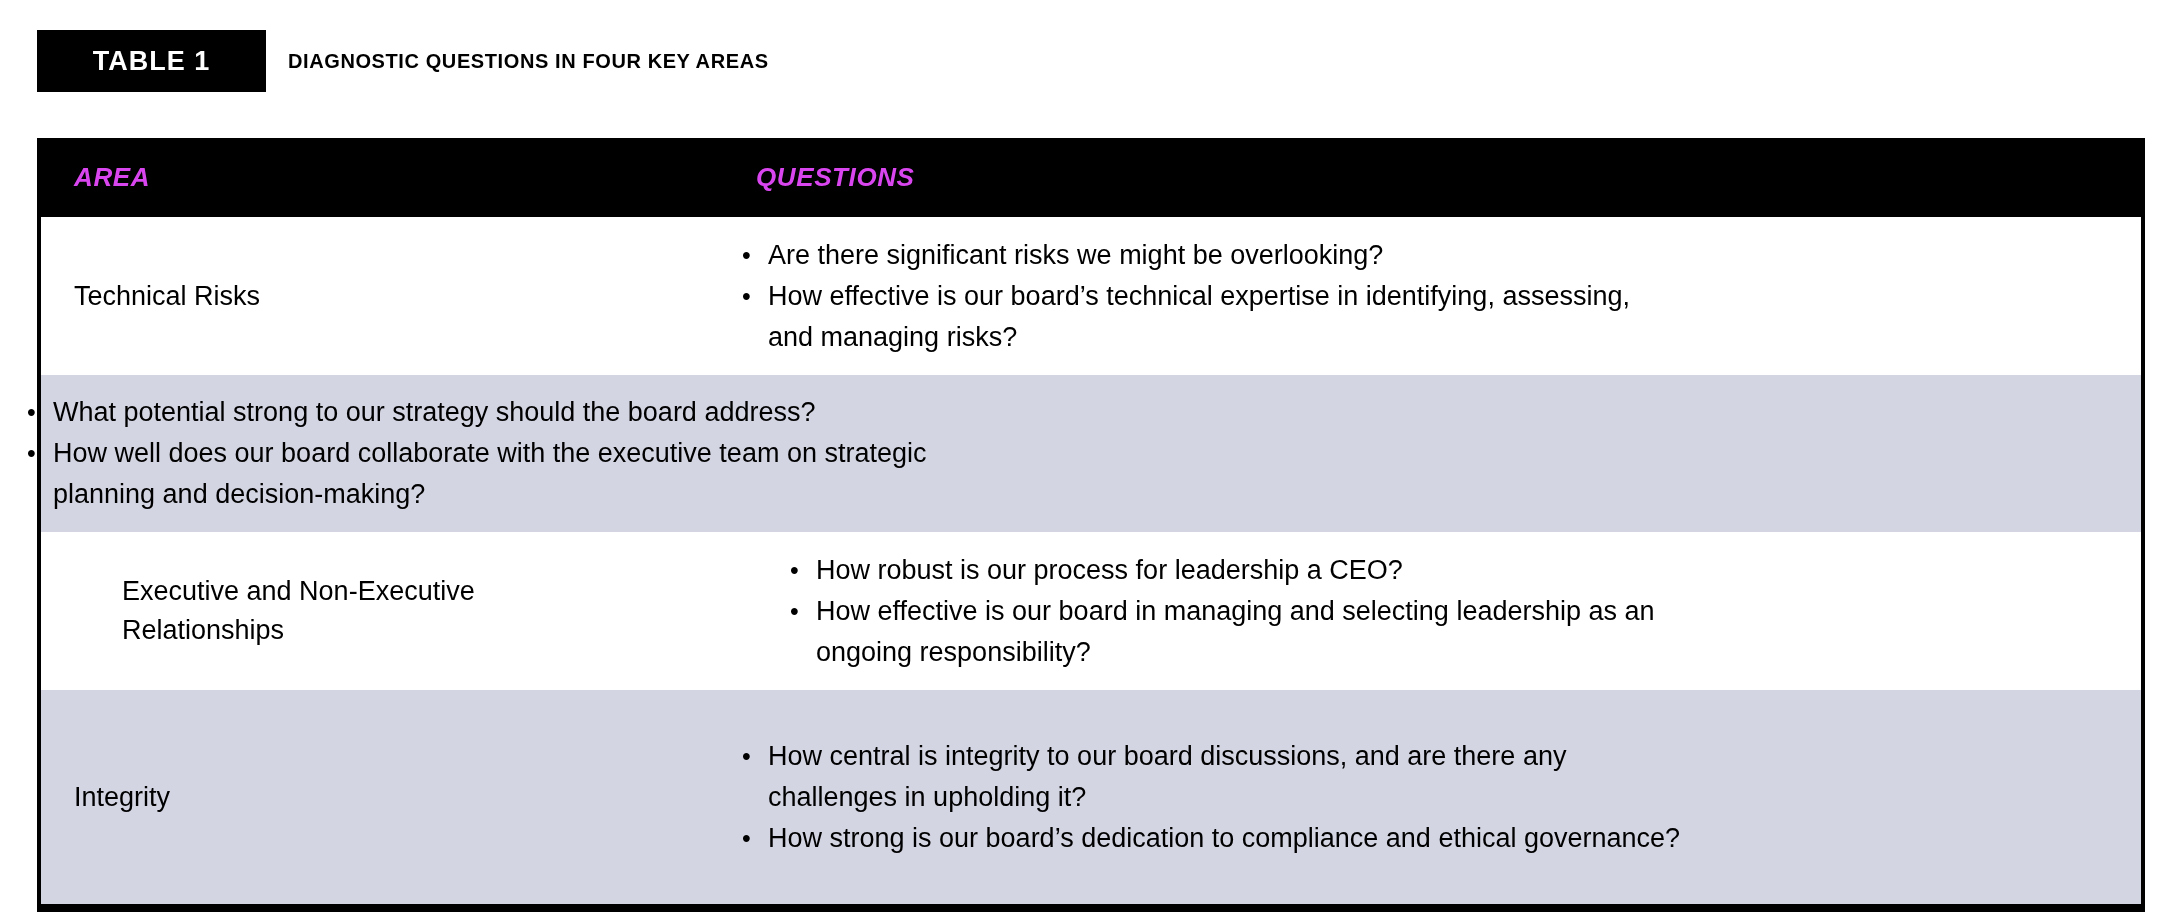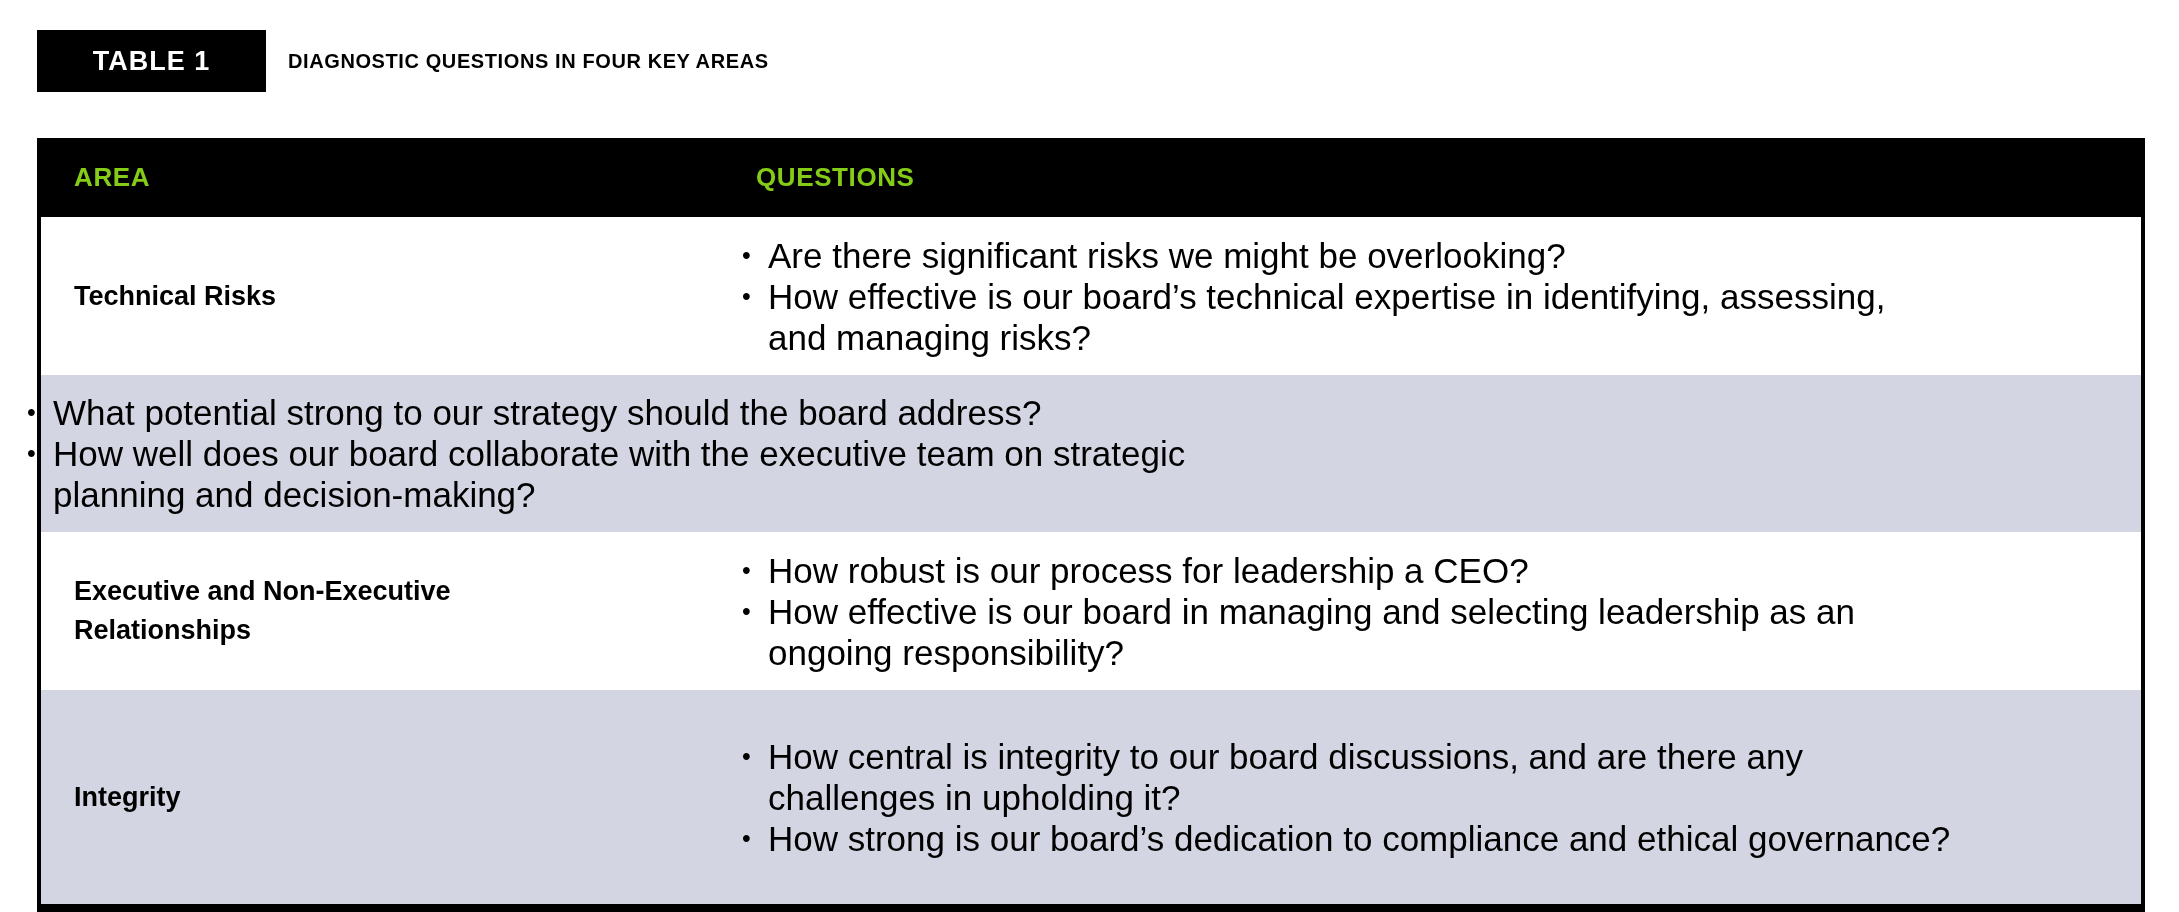--- a/index.html
+++ b/index.html
@@ -18,44 +18,44 @@
   }
   .doc-title { font-weight:bold; font-size:20px; letter-spacing:0.6px; white-space:nowrap; }
 
   
   .dtable {
     position:absolute; left:37px; top:138px; width:2108px;
     border-left:4px solid #000; border-right:4px solid #000; border-bottom:8px solid #000;
     background:#fff;
   }
   .thead {
-    display:flex; align-items:center; background:#000; color:#84cc16;
-    height:79px; font-weight:bold; font-size:26px; letter-spacing:0.6px;
+    display:flex; align-items:center; background:#000; color:#d946ef;
+    height:79px; font-weight:bold; font-size:26px; letter-spacing:0.6px;font-style:italic;
   }
   .th-area { width:715px; padding-left:33px; }
   .th-q { flex:1; }
 
   .trow { display:flex; background:#ffffff; }
   .trow.alt { background:#d3d5e2; }
   .tbody .trow:nth-of-type(1) { min-height:158px; }
   .tbody .trow:nth-of-type(2) { min-height:157px; }
-  .tbody .trow:nth-of-type(3) { min-height:158px; }
+  .tbody .trow:nth-of-type(3) { min-height:158px;margin-left:48px; }
   .tbody .trow:nth-of-type(4) { min-height:214px; }
 
   .cell-area {
     width:715px; padding-left:33px; display:flex; align-items:center;
   }
   .cell-area .area-label {
-    font-weight:bold; font-size:27px; line-height:39px; white-space:pre-line;
+    font-weight:normal; font-size:27px; line-height:39px; white-space:pre-line;
   }
   .cell-q { flex:1; display:flex; align-items:center; padding:16px 30px 16px 0; }
   ul.qlist { list-style:none; margin-left:-16px; }
   ul.qlist li {
     position:relative; padding-left:28px;
-    font-size:35px; line-height:41px; white-space:pre-line;
+    font-size:27px; line-height:41px; white-space:pre-line;
   }
   ul.qlist li::before {
     content:"\2022";
     position:absolute; left:2px; top:0; font-size:25px;
   }
 </style>
 </head>
 <body>
 
 <div class="header-block">

